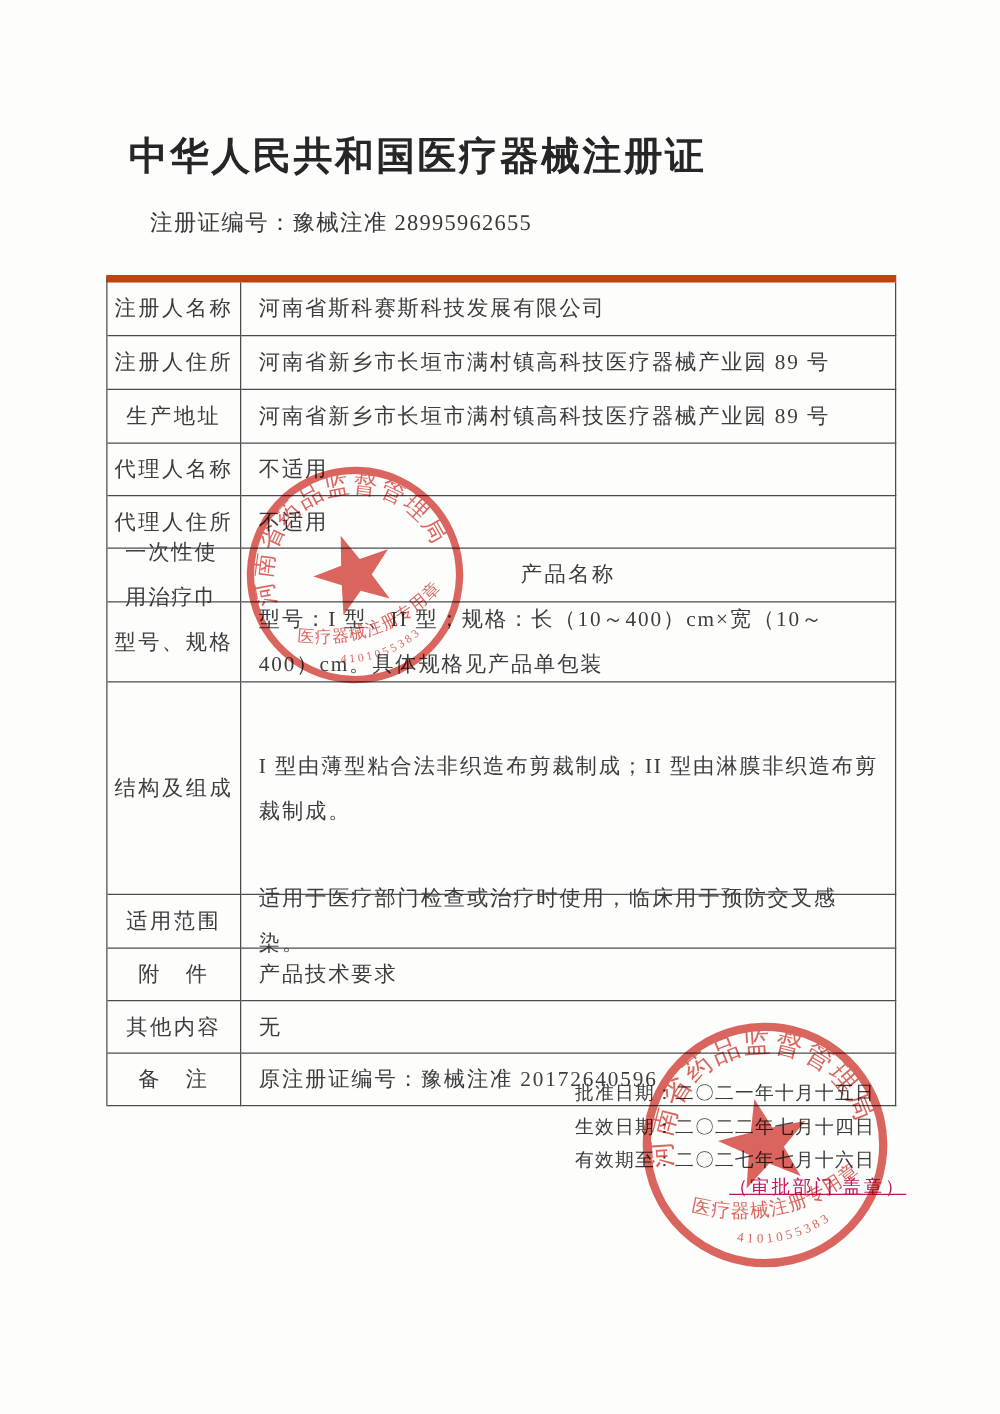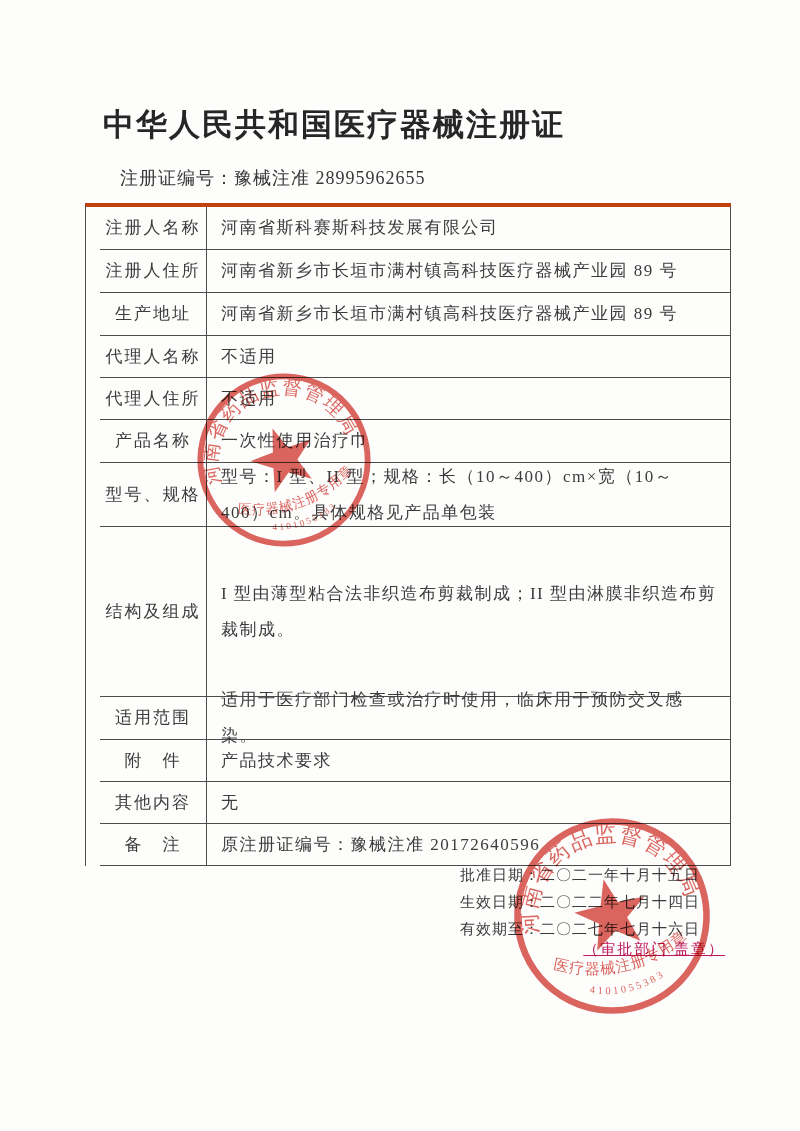--- a/index.html
+++ b/index.html
@@ -11,23 +11,23 @@
   .page{position:absolute;inset:0;}
   .title{
     position:absolute;left:0;top:104px;width:668px;text-align:center;
     font-size:31px;font-weight:bold;letter-spacing:2px;color:#262626;
   }
   .certno{
     position:absolute;left:120px;top:166px;font-size:18px;letter-spacing:1px;color:#383838;
   }
   
   .cert-table{
-    position:absolute;left:85px;top:203px;width:631px;
-    border-top:4px solid #c2410c;border-left:1px solid #4c4c4c;
-    display:grid;grid-template-columns:107px 1fr;padding-left:14px;
+    position:absolute;left:85px;top:220px;width:631px;
+    border-top:6px solid #c2410c;border-left:1px solid #4c4c4c;
+    display:grid;grid-template-columns:107px 1fr;
   }
   .cell{
     border-right:1px solid #4c4c4c;border-bottom:1px solid #4c4c4c;
     display:flex;align-items:center;box-sizing:border-box;
     font-size:17px;line-height:36px;color:#3c3c3c;
   }
   .lab{justify-content:center;text-align:center;letter-spacing:2px;padding:0 4px;}
   .val{padding:2px 10px 2px 14px;letter-spacing:1.5px;}
   .r1{height:43px}.r2{height:43px}.r3{height:43px}.r4{height:42px}
   .r5{height:42px}.r6{height:43px}.r7{height:64px}.r8{height:170px}
@@ -57,22 +57,22 @@
     <div class="cell lab r1">注册人名称</div>
     <div class="cell val r1">河南省斯科赛斯科技发展有限公司</div>
     <div class="cell lab r2">注册人住所</div>
     <div class="cell val r2">河南省新乡市长垣市满村镇高科技医疗器械产业园 89 号</div>
     <div class="cell lab r3">生产地址</div>
     <div class="cell val r3">河南省新乡市长垣市满村镇高科技医疗器械产业园 89 号</div>
     <div class="cell lab r4">代理人名称</div>
     <div class="cell val r4">不适用</div>
     <div class="cell lab r5">代理人住所</div>
     <div class="cell val r5">不适用</div>
+    <div class="cell val r6">一次性使用治疗巾</div>
     <div class="cell lab r6">产品名称</div>
-    <div class="cell val r6">一次性使用治疗巾</div>
     <div class="cell lab r7">型号、规格</div>
     <div class="cell val r7">型号：I 型、II 型；规格：长（10～400）cm×宽（10～400）cm。具体规格见产品单包装</div>
     <div class="cell lab r8">结构及组成</div>
     <div class="cell val r8">I 型由薄型粘合法非织造布剪裁制成；II 型由淋膜非织造布剪裁制成。</div>
     <div class="cell lab r9">适用范围</div>
     <div class="cell val r9">适用于医疗部门检查或治疗时使用，临床用于预防交叉感染。</div>
     <div class="cell lab r10">附　件</div>
     <div class="cell val r10">产品技术要求</div>
     <div class="cell lab r11">其他内容</div>
     <div class="cell val r11">无</div>

